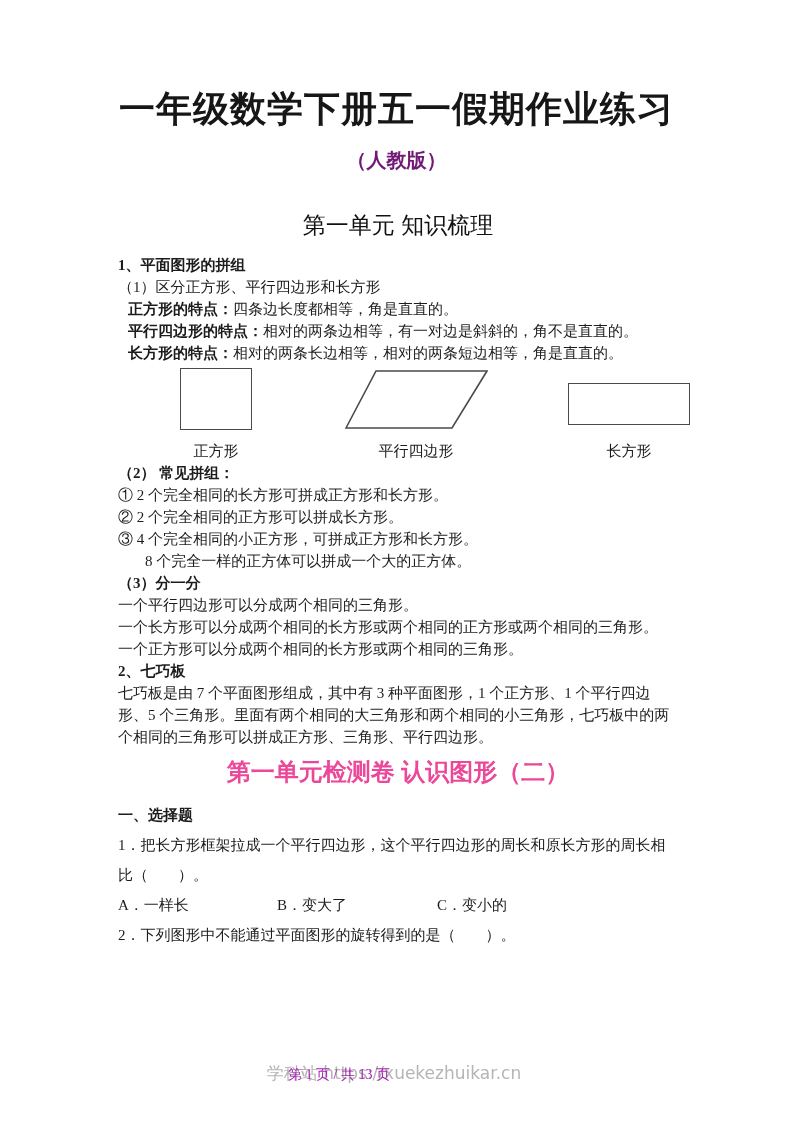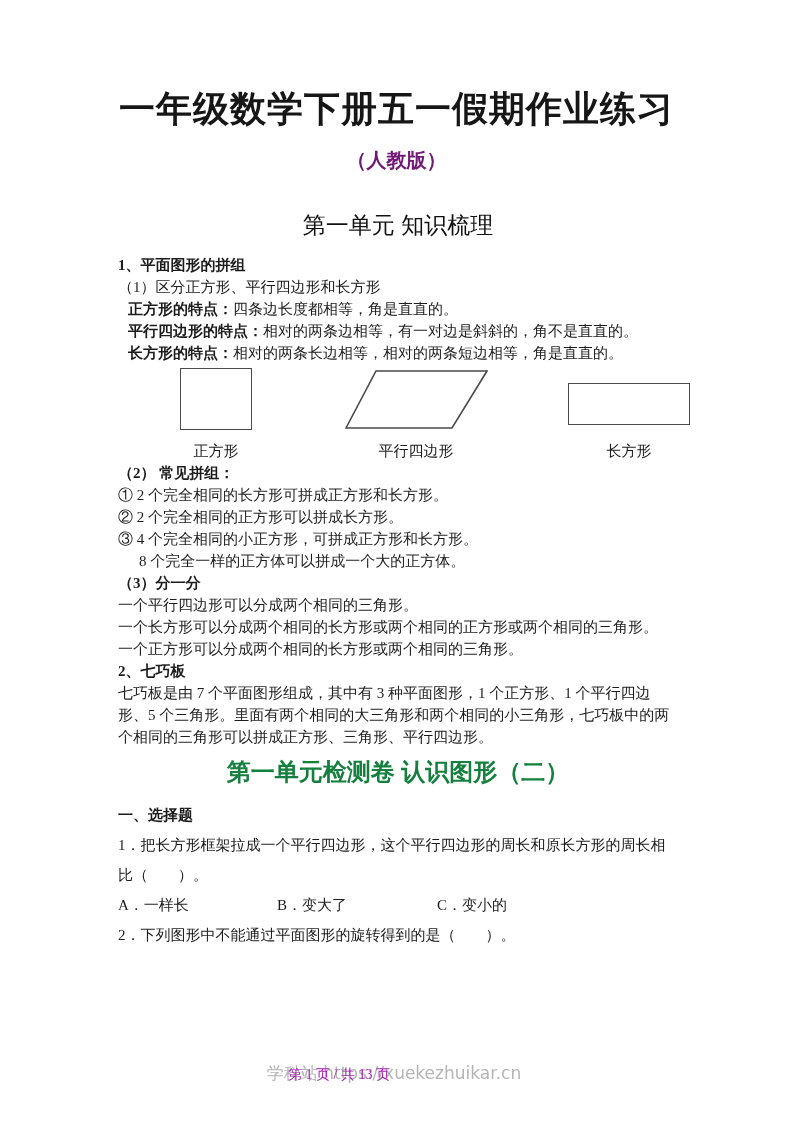--- a/index.html
+++ b/index.html
@@ -50,31 +50,31 @@
     text-align: center;
     color: #111;
     margin-bottom: 14px;
   }
   .h2 {
     font-family: "Liberation Sans", sans-serif;
     font-weight: bold;
     font-size: 24px;
     line-height: 32px;
     text-align: center;
-    color: #15803d;
+    color: #ec4899;
     margin-top: 8px;
     margin-bottom: 12px;
   }
   .bl {
     font-size: 15px;
     line-height: 22px;
   }
   .b { font-weight: bold; }
   .ind1 { margin-left: 10px; }
-  .ind2 { margin-left: 21px; }
+  .ind2 { margin-left: 27px; }
   .shapes {
     position: relative;
     height: 96px;
     margin-top: 2px;
   }
   .shape-square {
     position: absolute;
     left: 62px; top: 2px;
     width: 72px; height: 62px;
     border: 1.5px solid #4a4a4a;

